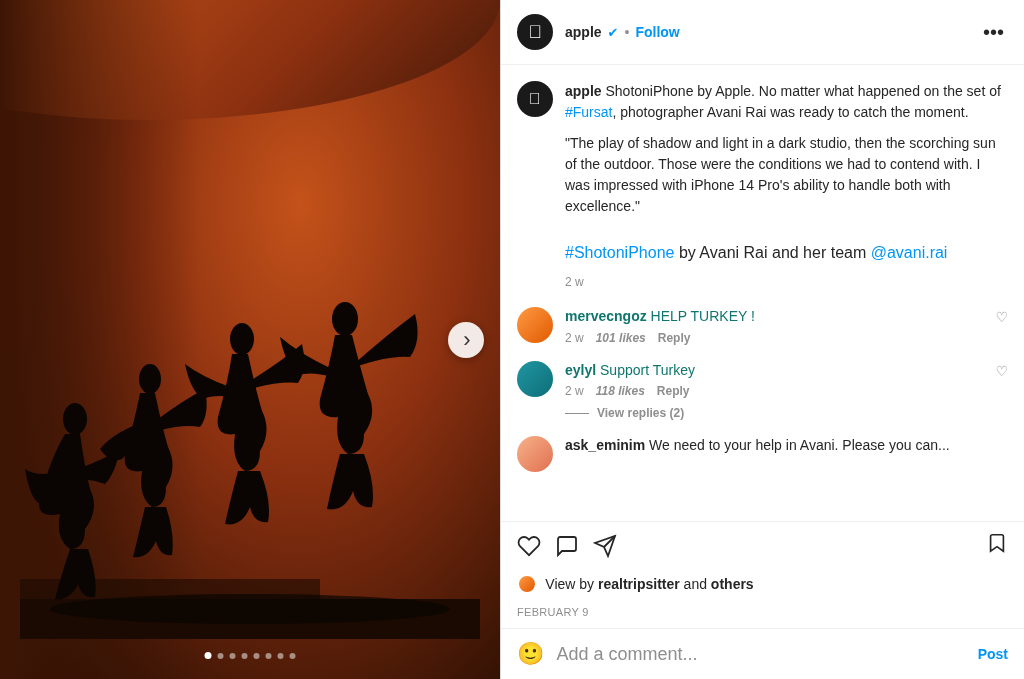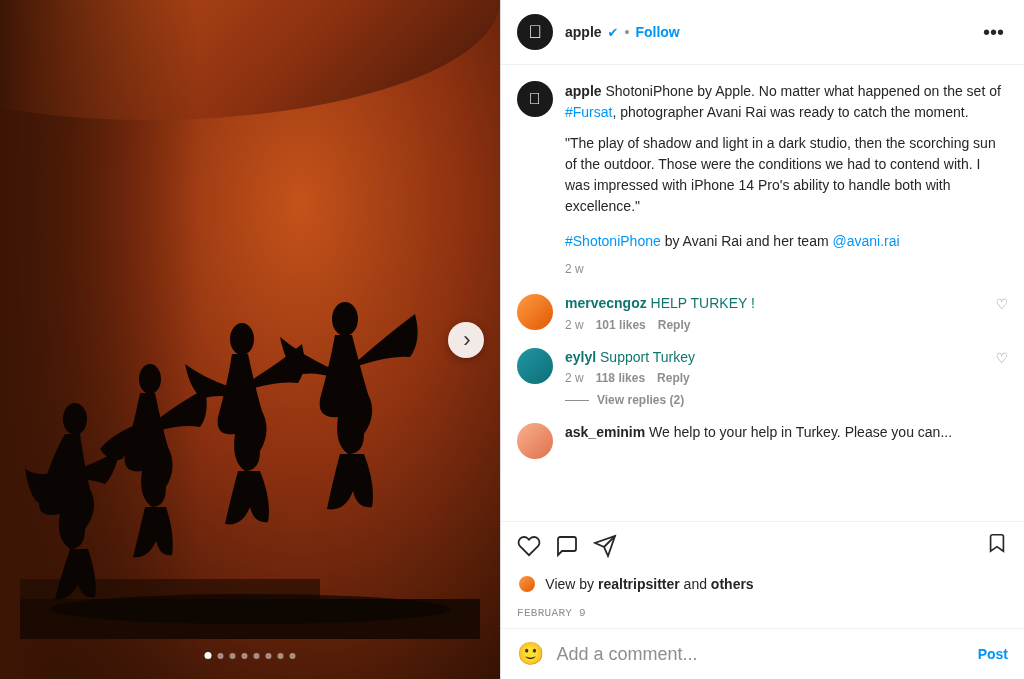--- a/index.html
+++ b/index.html
@@ -265,20 +265,21 @@
       margin-top: 4px;
     }
     .comment-time {
       font-size: 12px;
       color: #8e8e8e;
     }
     .comment-likes-count {
       font-size: 12px;
       color: #8e8e8e;
       font-weight: 600;
+      font-style: italic;
     }
     .comment-reply-btn {
       font-size: 12px;
       color: #8e8e8e;
       font-weight: 600;
       background: none;
       border: none;
       cursor: pointer;
       padding: 0;
     }
@@ -385,21 +386,20 @@
     
     .date-bar {
       padding: 4px 16px 8px;
       flex-shrink: 0;
     }
     .date-text {
       font-size: 11px;
       color: #8e8e8e;
       text-transform: uppercase;
       letter-spacing: 0.3px;
-      font-family: Liberation Mono, monospace;
     }
 
     
     .add-comment-bar {
       display: flex;
       align-items: center;
       padding: 12px 16px;
       border-top: 1px solid #efefef;
       flex-shrink: 0;
     }
@@ -512,21 +512,21 @@
 
   <div class="comments-area">
 
     <div class="caption-block">
       <div class="caption-avatar">
         <span style="color:white;font-size:16px;"></span>
       </div>
       <div class="caption-text">
         <span class="caption-username">apple</span><span> ShotoniPhone by Apple. No matter what happened on the set of </span><span class="caption-hashtag">#Fursat</span><span>, photographer Avani Rai was ready to catch the moment.</span>
         <div class="caption-quote">"The play of shadow and light in a dark studio, then the scorching sun of the outdoor. Those were the conditions we had to contend with. I was impressed with iPhone 14 Pro's ability to handle both with excellence."</div>
-        <div style="margin-top:14px;font-size:14px;line-height:1.5;">
+        <div style="margin-top:24px;font-size:16px;line-height:1.5;">
           <span class="caption-hashtag">#ShotoniPhone</span><span> by Avani Rai and her team </span><span class="caption-mention">@avani.rai</span>
         </div>
         <div class="caption-meta">
           <span>2 w</span>
         </div>
       </div>
     </div>
 
     <div class="comment-item">
       <div class="comment-avatar orange"></div>
@@ -562,21 +562,21 @@
 
     <div class="view-replies">
       <div class="view-replies-line"></div>
       <button class="view-replies-btn">View replies (2)</button>
     </div>
 
     <div class="truncated-comment">
       <div class="comment-avatar peach" style="width:36px;height:36px;border-radius:50%;flex-shrink:0;"></div>
       <div class="truncated-text">
         <span class="comment-user">ask_eminim</span>
-        <span> We help to your help in Turkey. Please you can...</span>
+        <span> We need to your help in Avani. Please you can...</span>
       </div>
     </div>
   </div>
 
   <div class="actions-bar">
     <button class="action-icon">
       <svg width="24" height="24" viewBox="0 0 24 24" fill="none" stroke="#262626" stroke-width="1.8">
         <path d="M20.84 4.61a5.5 5.5 0 0 0-7.78 0L12 5.67l-1.06-1.06a5.5 5.5 0 0 0-7.78 7.78l1.06 1.06L12 21.23l7.78-7.78 1.06-1.06a5.5 5.5 0 0 0 0-7.78z"></path>
       </svg>
     </button>

